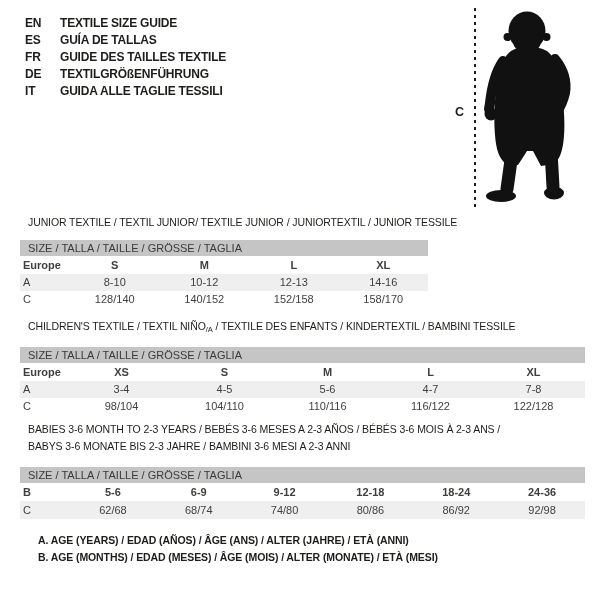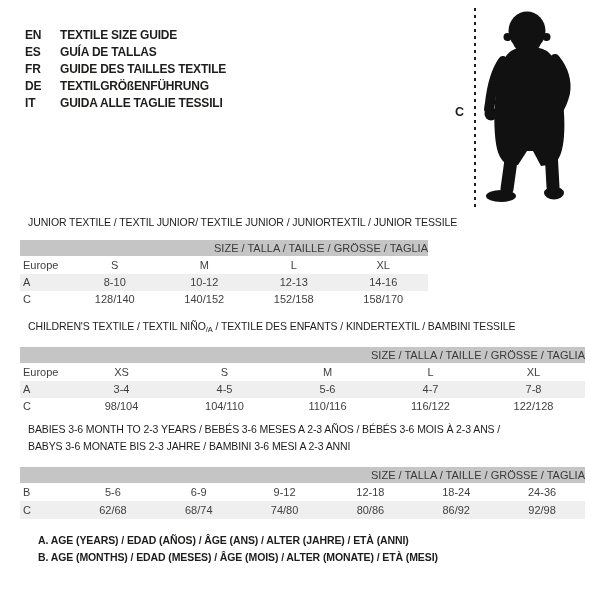--- a/index.html
+++ b/index.html
@@ -2,21 +2,21 @@
 <html><head>
 <meta charset="utf-8">
 <style>
   html,body{margin:0;padding:0;}
   body{
     width:600px;height:600px;position:relative;background:#ffffff;
     font-family:"Liberation Sans", sans-serif;color:#1d1d1b;overflow:hidden;
   }
 
   
-  .lang-list{position:absolute;left:25px;top:13px;margin-top:12px;}
+  .lang-list{position:absolute;left:25px;top:13px;}
   .lang-row{height:17px;line-height:17px;white-space:nowrap;}
   .lang-code{display:inline-block;width:35px;font-weight:bold;font-size:12px;letter-spacing:-0.2px;}
   .lang-name{font-weight:bold;font-size:12px;letter-spacing:-0.2px;}
 
   
   .measure-line{position:absolute;left:474px;top:8px;width:2px;height:201px;
     background:repeating-linear-gradient(to bottom,#1d1d1b 0 3px,transparent 3px 7px);}
   .measure-label{position:absolute;left:455px;top:105px;font-size:12.5px;font-weight:bold;}
   .baby-svg{position:absolute;left:481px;top:3px;}
 
@@ -26,23 +26,23 @@
   .t1{left:22px;top:216px;}
   .t2{left:22px;top:320px;}
   .t3{left:22px;top:421px;line-height:17px;}
   .sub{font-size:7.5px;vertical-align:-2px;}
 
   
   .size-table{position:absolute;border-collapse:collapse;table-layout:fixed;
     font-size:11px;color:#3f3f3e;}
   .size-table td{padding:0;text-align:center;height:17px;line-height:17px;white-space:nowrap;overflow:hidden;}
   .size-table td.label{text-align:left;padding-left:3px;}
-  .size-table tr.bar td{background:#c5c5c5;text-align:right;padding-left:24px;
+  .size-table tr.bar td{background:#c5c5c5;text-align:left;padding-left:8px;
     height:16px;line-height:16px;color:#3a3a39;}
-  .size-table tr.first td{height:18px;line-height:18px;}
+  .size-table tr.first td{height:18px;line-height:18px;font-weight:bold;}
   .size-table tr.shade td{background:#efeff0;}
   .tbl1{left:20px;top:240px;width:408px;}
   .tbl2{left:20px;top:347px;width:565px;}
   .tbl3{left:20px;top:467px;width:565px;}
   .tbl3 td{height:18px;line-height:18px;}
   col.c0{width:50px;}
 
   
   .footnotes{position:absolute;left:22px;top:532px;}
   .footnote{height:17px;line-height:17px;font-weight:bold;font-size:10.5px;

